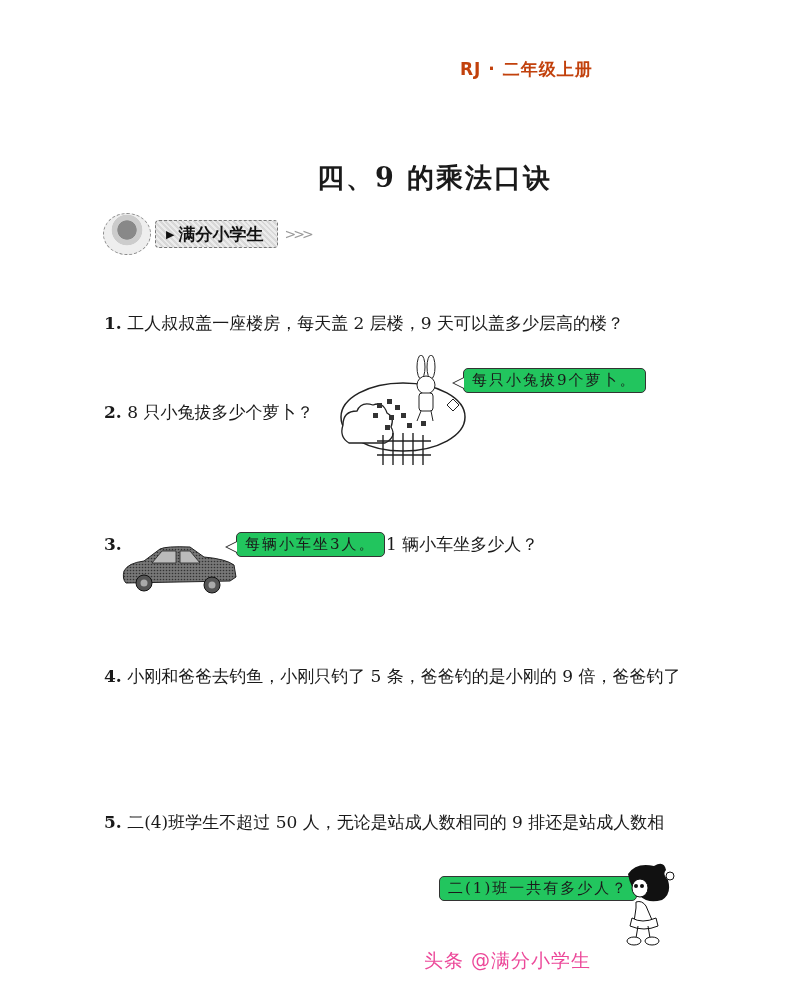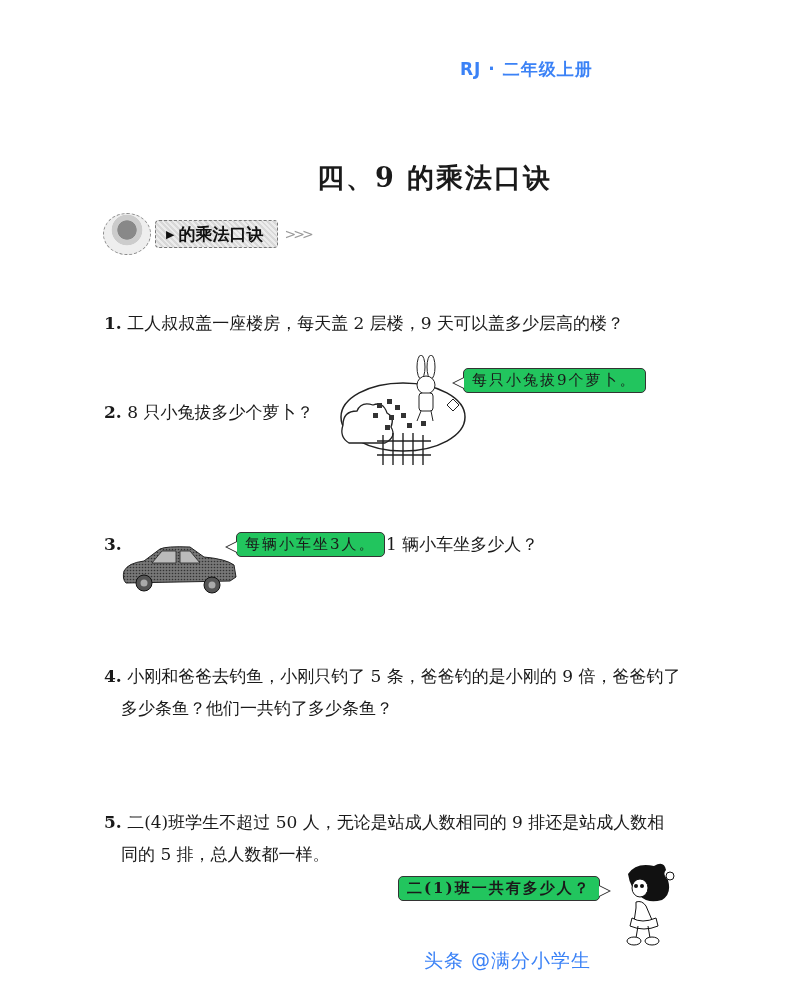--- a/index.html
+++ b/index.html
@@ -1,20 +1,20 @@
 <!DOCTYPE html>
 <html><head>
 <meta charset="utf-8">
 <style>
   html, body { margin: 0; padding: 0; background: #ffffff; }
   body { width: 809px; height: 992px; position: relative; overflow: hidden;
          font-family: "DejaVu Serif", "Liberation Serif", serif; color: #1a1a1a; }
   .abs { position: absolute; }
   .header-mark { left: 460px; top: 58px; font-family: "DejaVu Sans", "Liberation Sans", sans-serif;
-                 font-size: 17px; font-weight: bold; letter-spacing: 1px; color: #3b82f6; }
+                 font-size: 17px; font-weight: bold; letter-spacing: 1px; color: #c2410c; }
   .title { left: 0; width: 809px; top: 160px; text-align: center; font-size: 27px; font-weight: bold;
            letter-spacing: 2px; padding-left: 60px; box-sizing: border-box; }
   .section-banner { left: 103px; top: 213px; height: 42px; display: flex; align-items: center; }
   .banner-avatar { width: 46px; height: 40px; border-radius: 50%; border: 1px dashed #888;
                    background: radial-gradient(circle at 50% 40%, #888 0 28%, #ccc 30% 45%, #eee 47%);
                    position: relative; }
   .banner-pill { margin-left: 4px; height: 26px; padding: 0 14px 0 10px; border: 1px dashed #777;
                  border-radius: 4px; background: repeating-linear-gradient(45deg,#d8d8d8 0 2px,#ececec 2px 4px);
                  display: flex; align-items: center; font-family: "DejaVu Sans", "Liberation Sans", sans-serif;
                  font-weight: bold; font-size: 17px; color: #111; }
@@ -27,34 +27,34 @@
             padding: 2px 8px; font-family: "DejaVu Serif", serif; letter-spacing: 2px; white-space: nowrap; }
   .bubble-tail-left::before { content: ""; position: absolute; left: -12px; top: 8px; width: 0; height: 0;
             border-top: 6px solid transparent; border-bottom: 6px solid transparent; border-right: 12px solid #333; }
   .bubble-tail-left::after { content: ""; position: absolute; left: -10px; top: 9px; width: 0; height: 0;
             border-top: 5px solid transparent; border-bottom: 5px solid transparent; border-right: 10px solid #fff; }
   .bubble-tail-right::before { content: ""; position: absolute; right: -12px; top: 8px; width: 0; height: 0;
             border-top: 6px solid transparent; border-bottom: 6px solid transparent; border-left: 12px solid #333; }
   .bubble-tail-right::after { content: ""; position: absolute; right: -10px; top: 9px; width: 0; height: 0;
             border-top: 5px solid transparent; border-bottom: 5px solid transparent; border-left: 10px solid #fff; }
   .watermark { left: 424px; top: 948px; font-family: "DejaVu Sans", "Liberation Sans", sans-serif;
-               font-size: 19px; color: #3b82f6; letter-spacing: 1px; }
+               font-size: 19px; color: #ec4899; letter-spacing: 1px; }
 </style>
 </head>
 <body>
 
 <div class="abs header-mark">RJ · 二年级上册</div>
 
 <div class="abs title">四、9 的乘法口诀</div>
 
 <div class="abs section-banner">
   <div class="banner-avatar"></div>
   <div class="banner-pill">
     <span class="tri">▶</span>
-    <span>的乘法口诀</span>
+    <span>满分小学生</span>
   </div>
   <span class="banner-arrows">&gt;&gt;&gt;</span>
 </div>
 
 <div class="abs q" style="top:267px;margin-top:40px;">
   <span class="num">1</span><span class="num">.</span>
   <span>工人叔叔盖一座楼房，每天盖 2 层楼，9 天可以盖多少层高的楼？</span>
 </div>
 
 <div class="abs q" style="top:396px; width:230px;">
@@ -112,29 +112,27 @@
     <circle cx="92" cy="40" r="3.5" fill="#aaa"></circle>
 </svg>
 <div class="abs bubble bubble-tail-left" style="left:236px; top:532px;">每辆小车坐3人。</div>
 <div class="abs q" style="left:386px; top:528px; width:260px;">
   <span>1 辆小车坐多少人？</span>
 </div>
 
 <div class="abs q" style="top:660px;">
   <span class="num">4</span><span class="num">.</span>
   <span>小刚和爸爸去钓鱼，小刚只钓了 5 条，爸爸钓的是小刚的 9 倍，爸爸钓了</span>
-  <span class="indent">多少条鱼？他们一共钓了多少条鱼？</span>
 </div>
 
 <div class="abs q" style="top:806px;">
   <span class="num">5</span><span class="num">.</span>
   <span>二(4)班学生不超过 50 人，无论是站成人数相同的 9 排还是站成人数相</span>
-  <span class="indent">同的 5 排，总人数都一样。</span>
 </div>
-<div class="abs bubble bubble-tail-right" style="left:398px; top:876px;font-weight:bold;">二(1)班一共有多少人？</div>
+<div class="abs bubble bubble-tail-right" style="left:439px; top:876px;">二(1)班一共有多少人？</div>
 <svg class="abs" style="left:618px; top:862px;" width="60" height="86">
   <path d="M10 12 q8-12 26-8 q10-6 12 4 q-4 4 2 10 q4 14-6 20 q-14 4-22-4 q-10-8-12-22z" fill="#111"></path>
   <circle cx="52" cy="14" r="4" fill="#fff" stroke="#111"></circle>
   <ellipse cx="22" cy="26" rx="8" ry="9" fill="#fff" stroke="#111"></ellipse>
   <circle cx="18" cy="24" r="2" fill="#111"></circle>
     <circle cx="24" cy="24" r="2" fill="#111"></circle>
   <path d="M18 40 q6 -2 10 4 l6 14 q-8 6-18 2 l2-14z" fill="#fff" stroke="#111"></path>
   <path d="M14 56 q10 6 24 0 l2 8 q-14 6-28 0z" fill="#fff" stroke="#111"></path>
   <line x1="20" y1="64" x2="18" y2="76" stroke="#111"></line>
     <line x1="30" y1="64" x2="32" y2="76" stroke="#111"></line>

